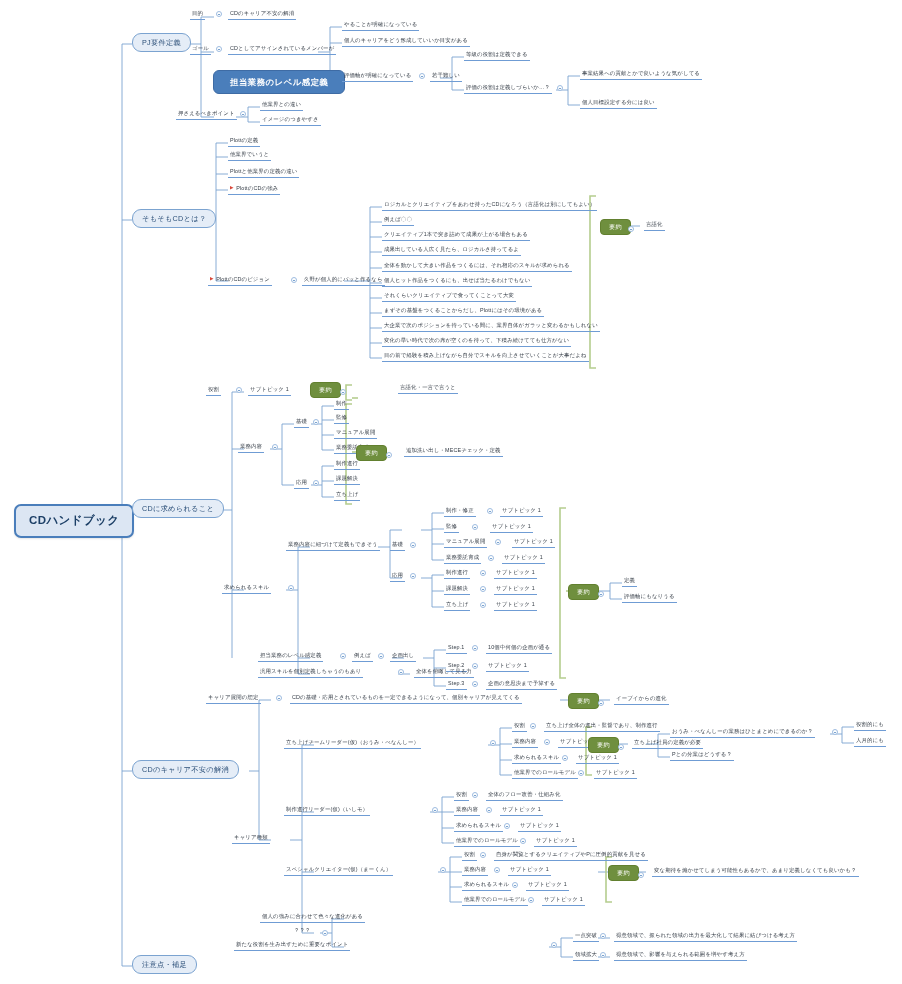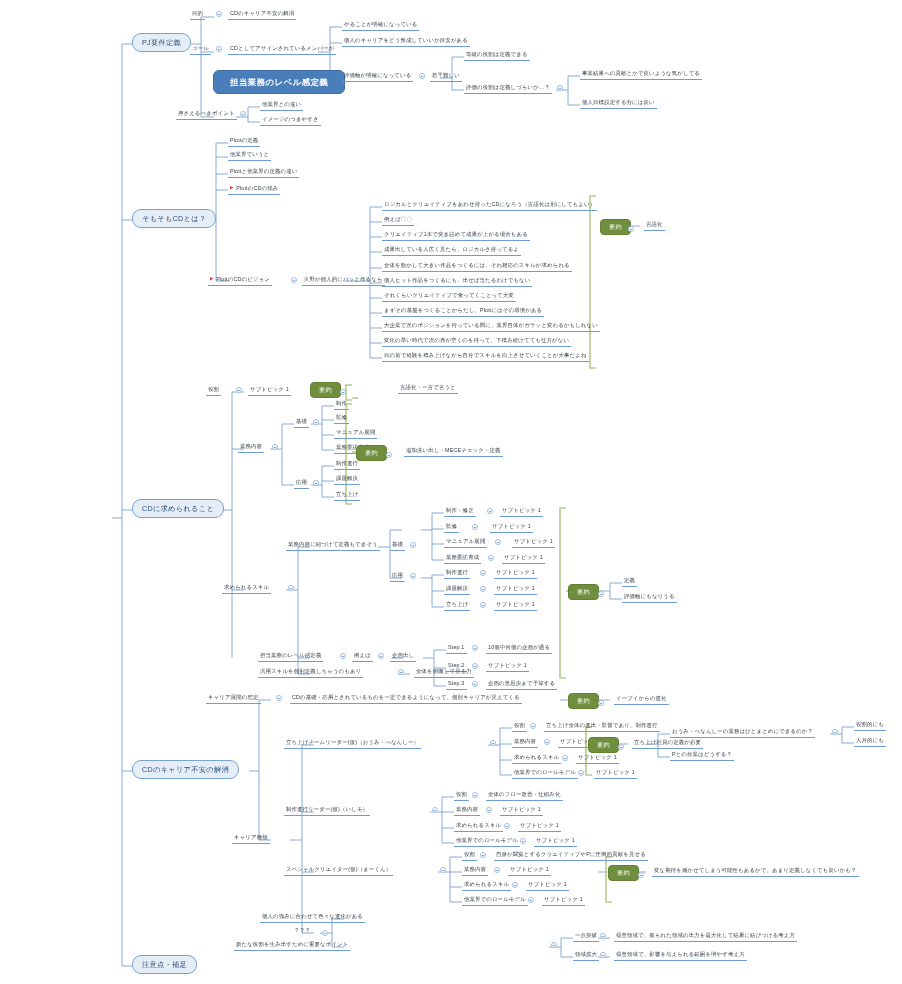--- a/index.html
+++ b/index.html
@@ -294,20 +294,21 @@
       <path d="M352 452 L358 452"></path>
       <path d="M566 508 L560 508 L560 678 L566 678"></path>
       <path d="M566 591 L572 591"></path>
       <path d="M592 727 L586 727 L586 775 L592 775"></path>
       <path d="M592 744 L598 744"></path>
       <path d="M612 857 L606 857 L606 902 L612 902"></path>
       <path d="M612 872 L618 872"></path>
     </g>
   </svg>
 
+  <div class="node root" style="left:14px; top:504px;">CDハンドブック</div>
 
   <div class="node branch" style="left:132px; top:33px;">PJ要件定義</div>
   <div class="node branch" style="left:132px; top:209px;">そもそもCDとは？</div>
   <div class="node branch" style="left:132px; top:499px;">CDに求められること</div>
   <div class="node branch" style="left:132px; top:760px;">CDのキャリア不安の解消</div>
   <div class="node branch" style="left:132px; top:955px;">注意点・補足</div>
 
   <div class="node float" style="left:213px; top:70px;">担当業務のレベル感定義</div>
 
   <div class="node leaf" style="left:190px; top:11px;">目的</div>

